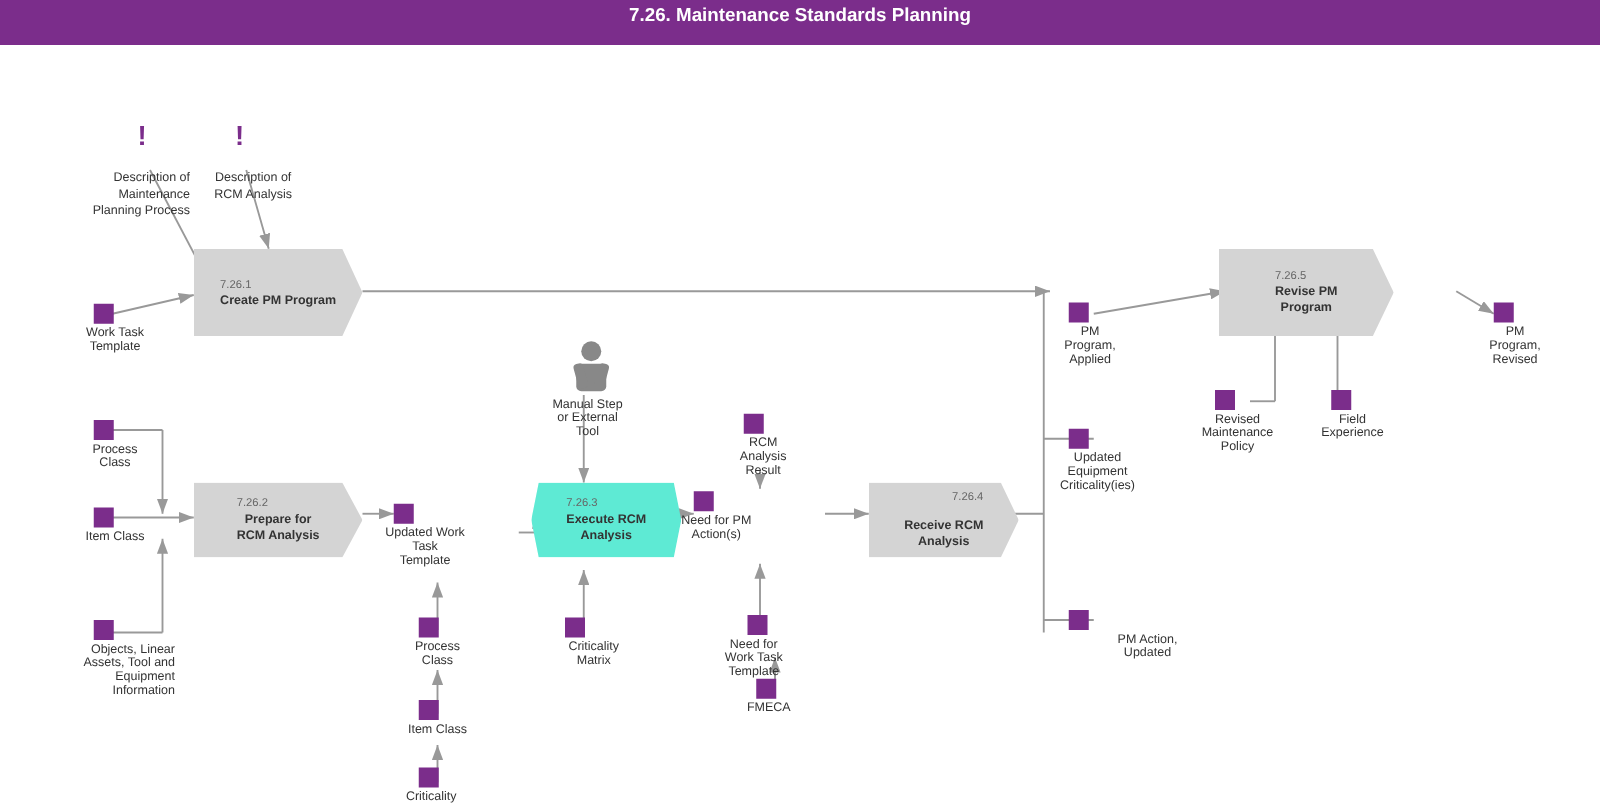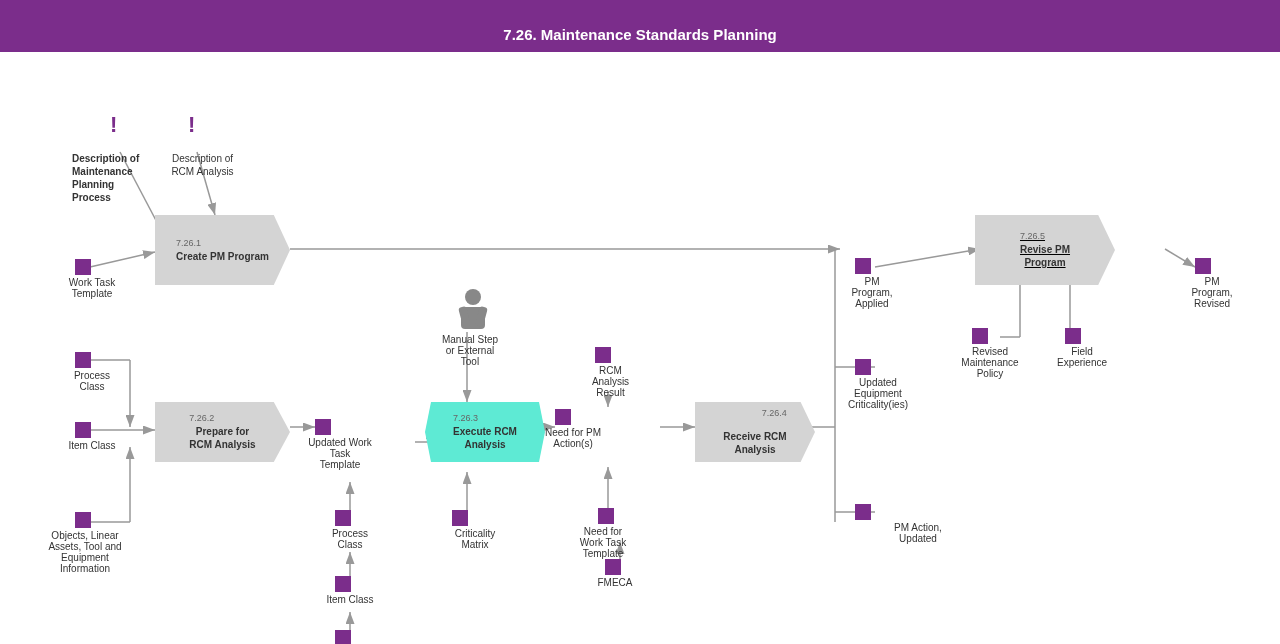--- a/index.html
+++ b/index.html
@@ -4,21 +4,21 @@
   <style>
     * { box-sizing: border-box; margin: 0; padding: 0; }
     body { font-family: Arial, sans-serif; background: #fff; width: 1280px; height: 644px; overflow: hidden; }
 
     #header {
       background: #7b2d8b;
       color: white;
       text-align: center;
       font-size: 15px;
       font-weight: bold;
-      padding: 26px;
+      padding: 4px;
       height: 36px;
     }
 
     #diagram {
       position: relative;
       width: 1280px;
       height: 608px;
       background: #fff;
     }
 
@@ -150,21 +150,21 @@
     <line x1="1080" y1="285" x2="1070" y2="285" stroke="#999" stroke-width="1.5"></line>
     <line x1="1070" y1="285" x2="1070" y2="215" stroke="#999" stroke-width="1.5"></line>
     <line x1="1070" y1="215" x2="1100" y2="197" stroke="#999" stroke-width="1.5" marker-end="url(#arrowhead)"></line>
 
     <line x1="1165" y1="197" x2="1195" y2="215" stroke="#999" stroke-width="1.5" marker-end="url(#arrowhead)"></line>
   </svg>
 
   <div class="exclamation" style="left:110px; top:60px;">!</div>
   <div class="exclamation" style="left:188px; top:60px;">!</div>
 
-  <div class="node-label" style="position:absolute; left:72px; top:100px; width:80px; font-size:10px; text-align:left; line-height:1.3;font-weight:bold;">Description
+  <div class="node-label" style="position:absolute; left:72px; top:100px; width:80px; font-size:10px; text-align:right; line-height:1.3;">Description
 of
 Maintenance
 Planning
 Process</div>
 
   <div class="node-label" style="position:absolute; left:165px; top:100px; width:75px; font-size:10px; text-align:center; line-height:1.3;">Description
 of RCM
 Analysis</div>
 
   <div style="position:absolute; left:155px; top:163px; width:135px; height:70px;" class="arrow-shape">
@@ -178,21 +178,21 @@
   <div class="purple-square" style="left:75px; top:207px;"></div>
   <div class="node-label" style="position:absolute; left:52px; top:225px; width:80px; font-size:10px;">Work Task<br>Template</div>
 
   <div class="purple-square" style="left:75px; top:300px;"></div>
   <div class="node-label" style="position:absolute; left:52px; top:318px; width:80px; font-size:10px;">Process<br>Class</div>
 
   <div class="purple-square" style="left:75px; top:370px;"></div>
   <div class="node-label" style="position:absolute; left:52px; top:388px; width:80px; font-size:10px;">Item Class</div>
 
   <div class="purple-square" style="left:75px; top:460px;"></div>
-  <div class="node-label" style="position:absolute; left:30px; top:478px; width:110px; font-size:10px; text-align:center;">Objects, Linear<br>Assets, Tool and<br>Equipment<br>Information</div>
+  <div class="node-label" style="position:absolute; left:30px; top:478px; width:110px; font-size:10px; text-align:right;">Objects, Linear<br>Assets, Tool and<br>Equipment<br>Information</div>
 
   <div style="position:absolute; left:155px; top:350px; width:135px; height:60px;" class="arrow-shape">
     <div>
       <div style="font-size:9px; color:#666; margin-bottom:2px;">7.26.2</div>
       <div class="label-text">Prepare for<br>RCM Analysis</div>
     </div>
   </div>
 
   <div class="purple-square" style="left:315px; top:367px;"></div>
   <div class="node-label" style="position:absolute; left:295px; top:385px; width:90px; font-size:10px; text-align:center;">Updated Work<br>Task<br>Template</div>
@@ -247,21 +247,21 @@
 
   <div class="purple-square" style="left:855px; top:206px;"></div>
   <div class="node-label" style="position:absolute; left:832px; top:224px; width:80px; font-size:10px; text-align:center;">PM<br>Program,<br>Applied</div>
 
   <div class="purple-square" style="left:855px; top:307px;"></div>
   <div class="node-label" style="position:absolute; left:828px; top:325px; width:100px; font-size:10px; text-align:center;">Updated<br>Equipment<br>Criticality(ies)</div>
 
   <div class="purple-square" style="left:855px; top:452px;"></div>
   <div class="node-label" style="position:absolute; left:873px; top:470px; width:90px; font-size:10px; text-align:center;">PM Action,<br>Updated</div>
 
-  <div style="position:absolute; left:975px; top:163px; width:140px; height:70px;text-decoration:underline;" class="arrow-shape">
+  <div style="position:absolute; left:975px; top:163px; width:140px; height:70px;" class="arrow-shape">
     <div>
       <div style="font-size:9px; color:#666; margin-bottom:2px;">7.26.5</div>
       <div class="label-text">Revise PM<br>Program</div>
     </div>
   </div>
 
   <div class="purple-square" style="left:972px; top:276px;"></div>
   <div class="node-label" style="position:absolute; left:945px; top:294px; width:90px; font-size:10px; text-align:center;">Revised<br>Maintenance<br>Policy</div>
 
   <div class="purple-square" style="left:1065px; top:276px;"></div>

